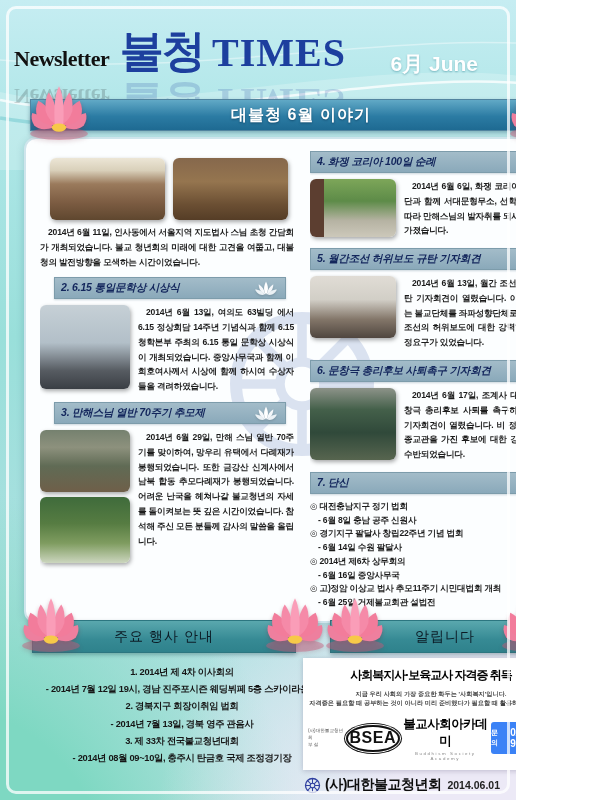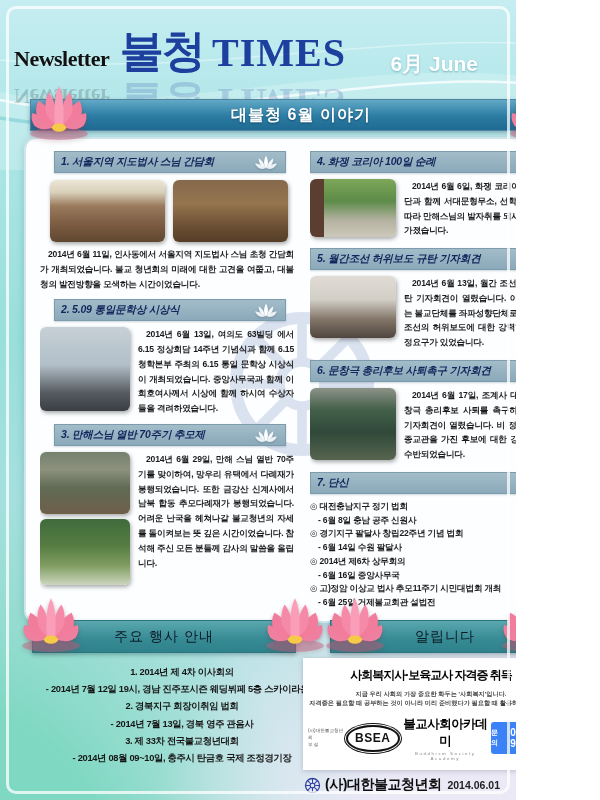--- a/index.html
+++ b/index.html
@@ -73,21 +73,21 @@
   .events{position:absolute;left:38px;top:664px;width:288px;z-index:3;text-align:center;}
   .ev-line{font-size:9.3px;font-weight:bold;color:#161616;line-height:1.85;letter-spacing:-.3px;white-space:nowrap;}
 
   .adbox{position:absolute;left:303px;top:658px;width:256px;height:112px;background:#fff;z-index:3;
     box-shadow:0 1px 5px rgba(60,50,90,.25);}
   .ad-title{margin-top:9px;text-align:center;font-size:12px;font-weight:800;color:#000;letter-spacing:-1px;}
   .ad-sub{margin-top:5px;text-align:center;font-size:6.2px;font-weight:bold;color:#444;line-height:1.5;}
   .brand-row{display:flex;align-items:center;justify-content:space-between;padding:0 5px;margin-top:8px;}
   .aff{font-size:4.6px;color:#555;line-height:1.5;}
   .bsea{width:52px;height:23px;border:2px solid #111;border-radius:50%;box-shadow:0 0 0 1px #fff,0 0 0 2px #111;
-    display:flex;align-items:center;justify-content:center;font-size:12px;font-weight:800;color:#111;letter-spacing:.5px;}
+    display:flex;align-items:center;justify-content:center;font-size:16px;font-weight:800;color:#111;letter-spacing:.5px;}
   .acad{text-align:center;}
   .acad-name{font-size:12.5px;font-weight:800;color:#000;letter-spacing:-.5px;}
   .acad-sub{font-size:4.4px;color:#888;letter-spacing:1.6px;margin-top:1px;}
   .contact{width:66px;height:32px;background:#3b82f6;border-radius:3px;color:#fff;
     display:flex;flex-direction:row;align-items:center;justify-content:center;gap:1px;}
   .contact .c1{font-size:7px;font-weight:bold;letter-spacing:2px;}
   .contact .c2{font-size:10px;font-weight:bold;letter-spacing:-.3px;}
 
   .footer{position:absolute;right:16px;bottom:6px;display:flex;align-items:center;gap:4px;z-index:4;}
   .wheel-ic{width:17px;height:17px;color:#3141a0;}
@@ -157,36 +157,30 @@
     </svg>
 
   <div class="panel">
     <svg class="watermark" width="160" height="160" viewBox="0 0 40 40" aria-hidden="true">
         <use href="#wheel"></use>
       </svg>
     <div class="cols">
       <div class="col col-l">
 
         <div>
-          <div class="tbar">
-            <span>1. 서울지역 지도법사 스님 간담회</span>
-            <svg class="lotus-sm" viewBox="0 0 32 22">
-                <use href="#lotusW"></use>
-              </svg>
-          </div>
           <div class="photo-row">
             <div class="photo p-a1a"></div>
             <div class="photo p-a1b"></div>
           </div>
           <div class="art-body">2014년 6월 11일, 인사동에서 서울지역 지도법사 스님 초청 간담회가 개최되었습니다. 불교 청년회의 미래에 대한 고견을 여쭙고, 대불청의 발전방향을 모색하는 시간이었습니다.</div>
         </div>
 
         <div style="margin-top:8px">
           <div class="tbar">
-            <span>2. 5.09 통일문학상 시상식</span>
+            <span>2. 6.15 통일문학상 시상식</span>
             <svg class="lotus-sm" viewBox="0 0 32 22">
                 <use href="#lotusW"></use>
               </svg>
           </div>
           <div class="art-flex">
             <div class="photo p-a2"></div>
             <div class="art-body">2014년 6월 13일, 여의도 63빌딩 에서 6.15 정상회담 14주년 기념식과 함께 6.15 청학본부 주최의 6.15 통일 문학상 시상식이 개최되었습니다. 중앙사무국과 함께 이희호여사께서 시상에 함께 하시여 수상자들을 격려하였습니다.</div>
           </div>
         </div>
 

